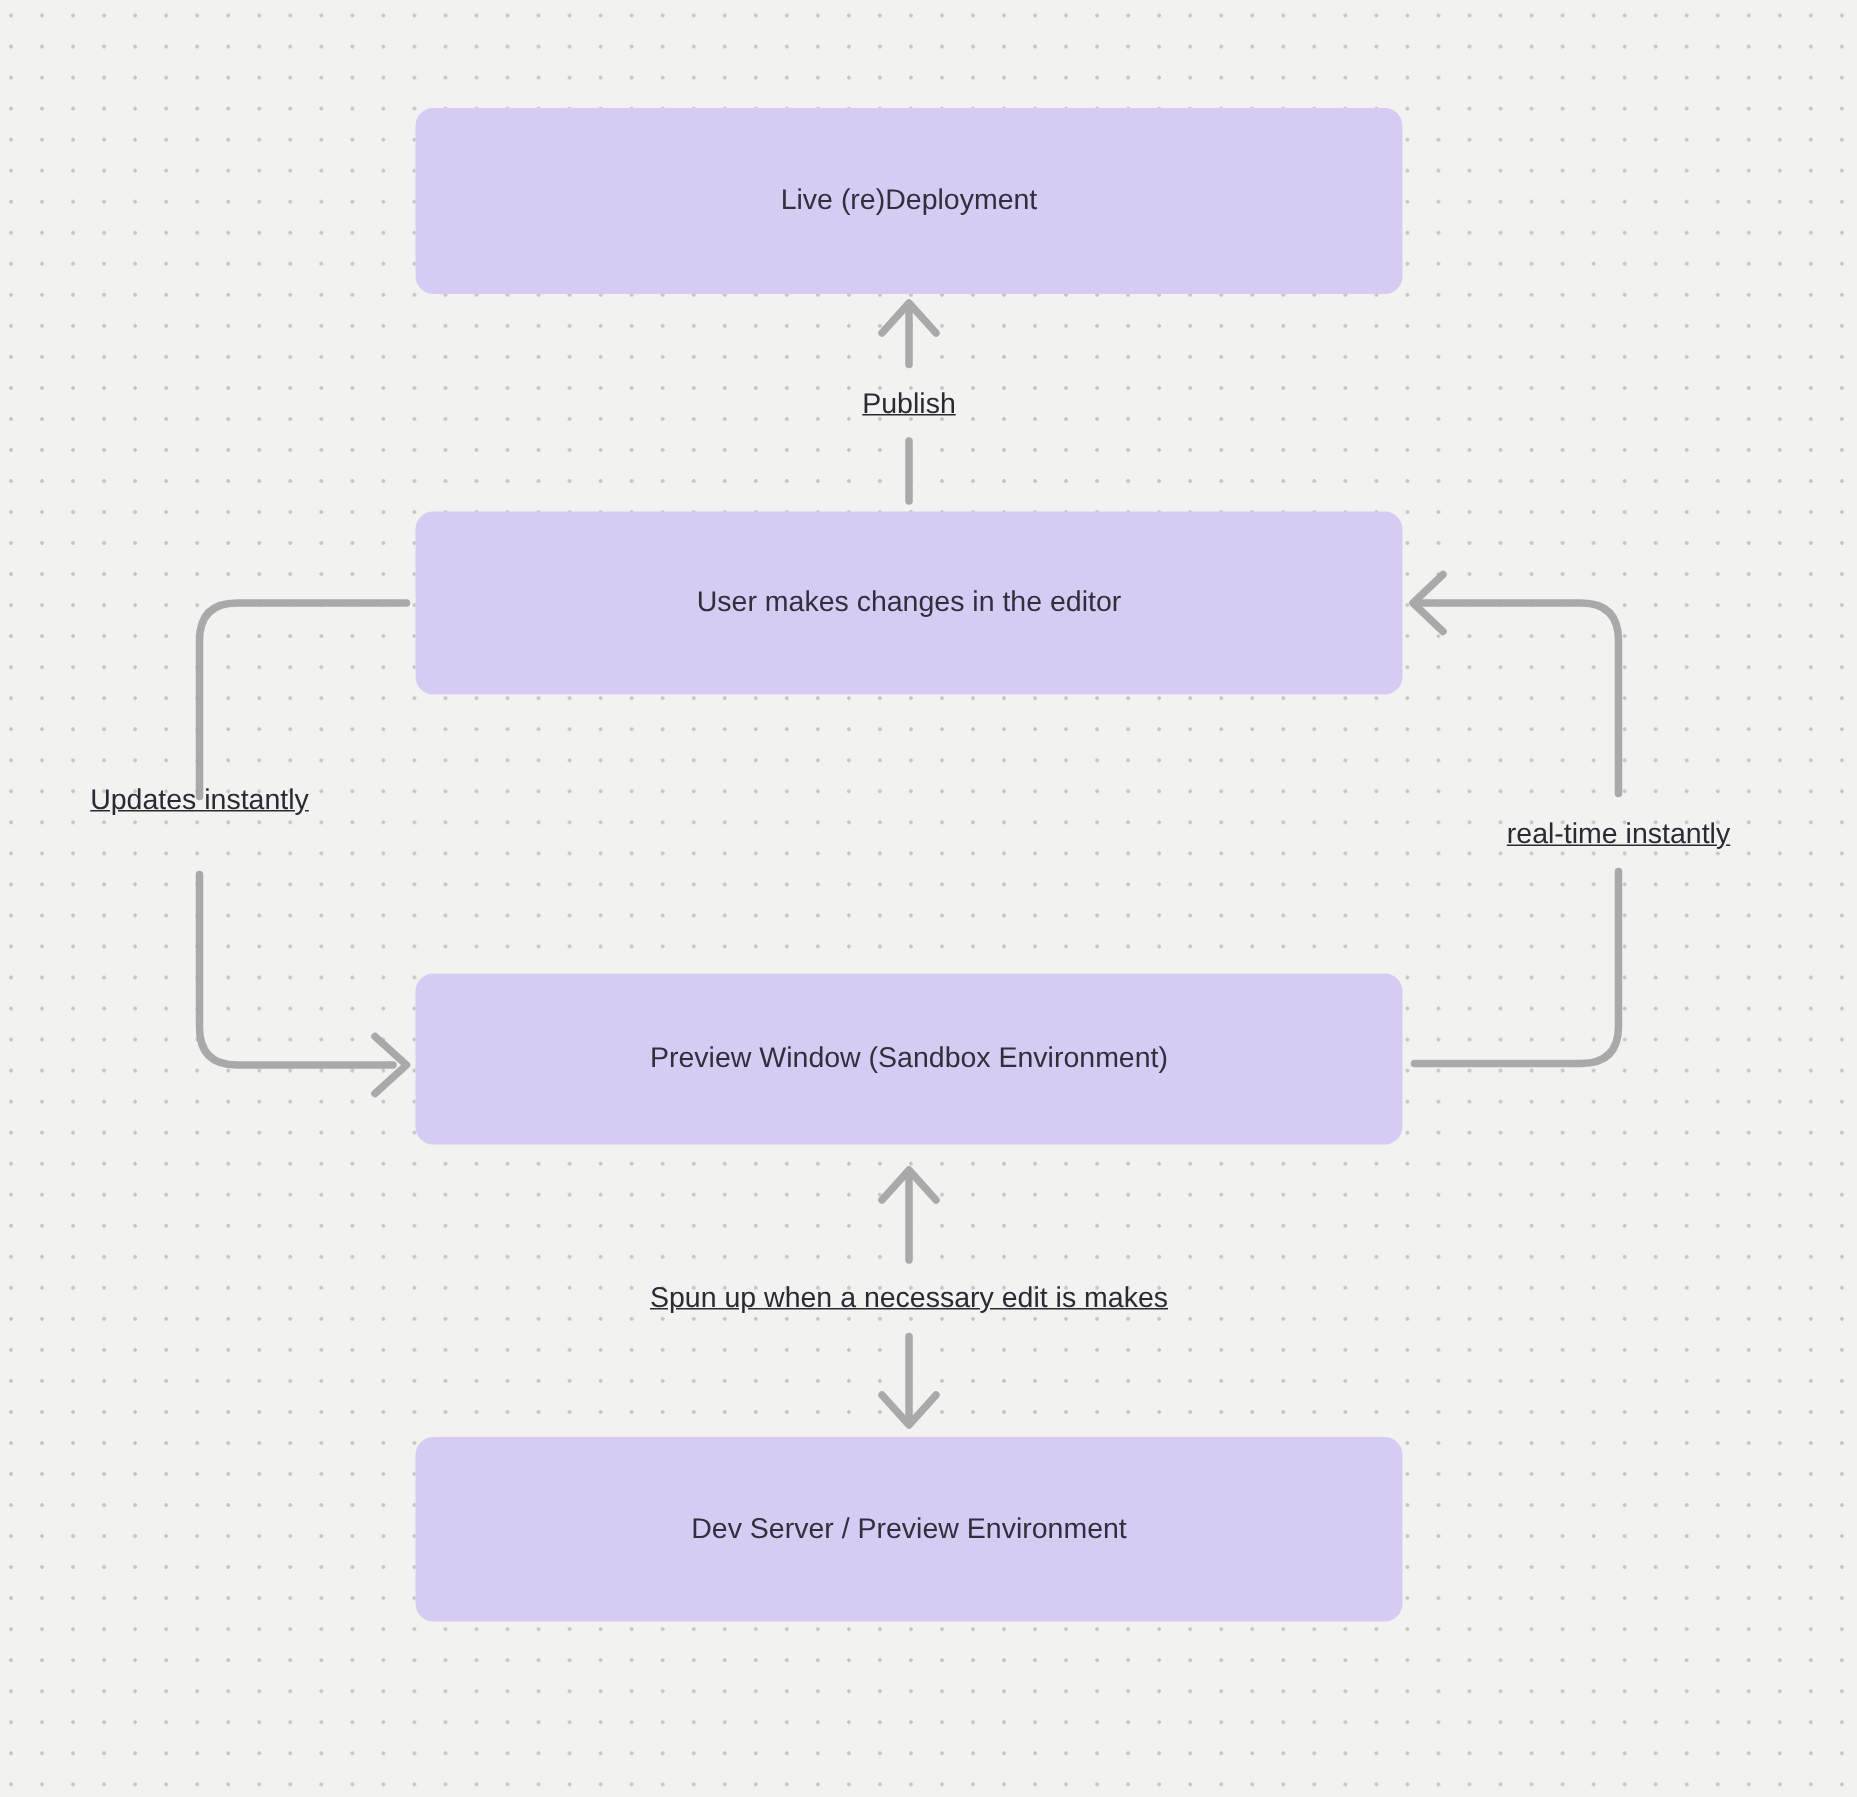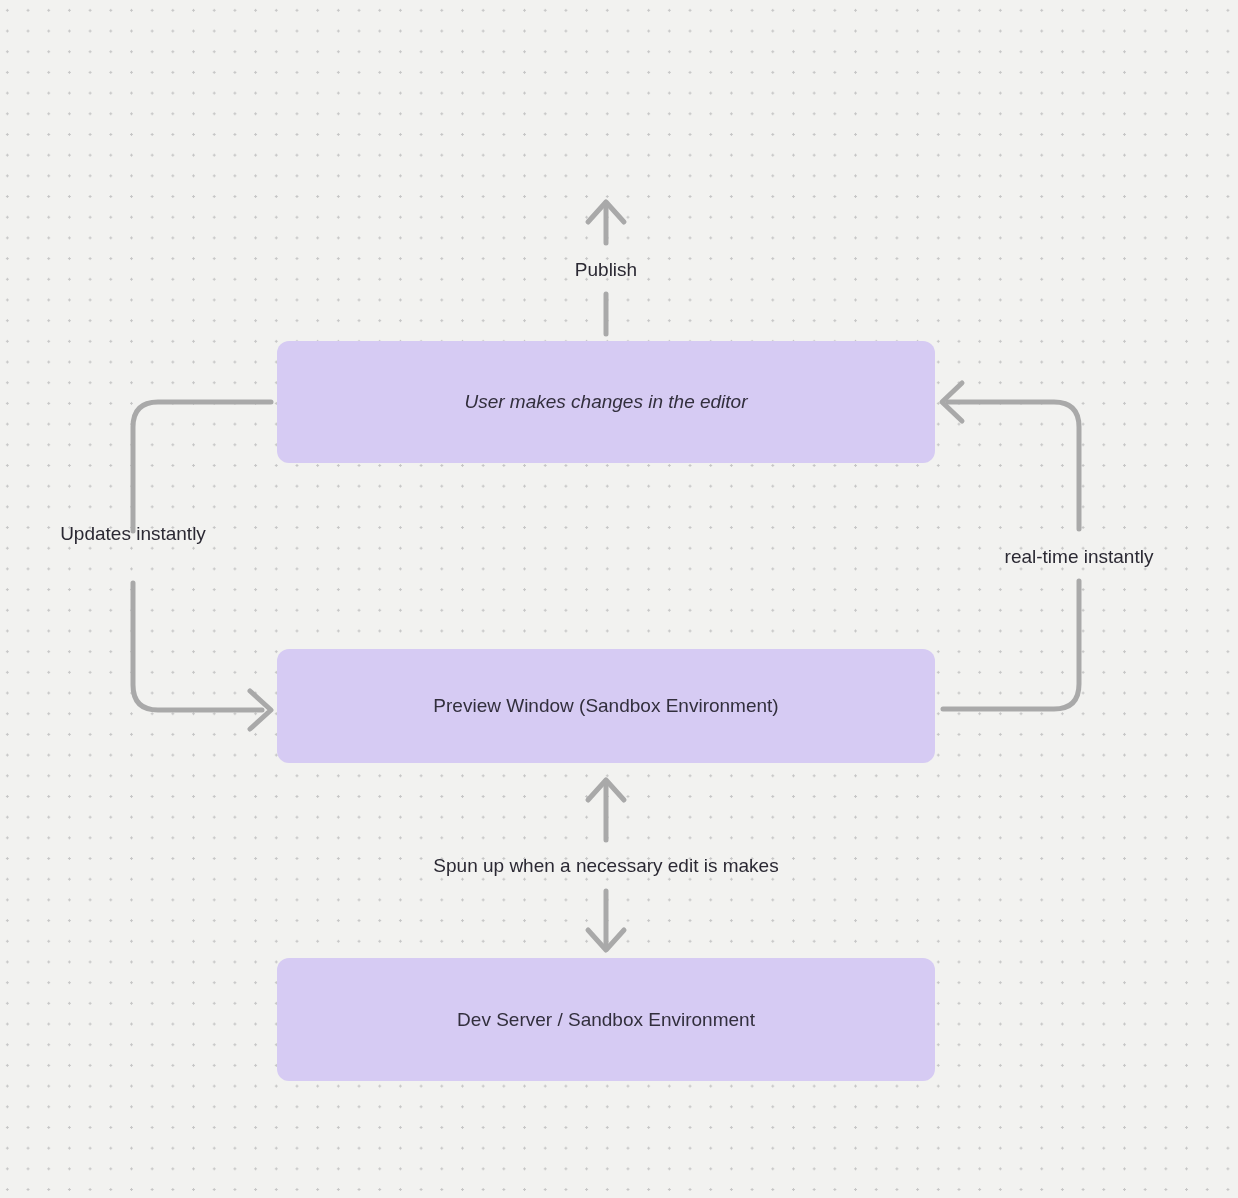--- a/index.html
+++ b/index.html
@@ -41,29 +41,30 @@
     background: #d6cbf3;
     border-radius: 12px;
     display: flex;
     align-items: center;
     justify-content: center;
     font-size: 19px;
     color: #322f3d;
     text-align: center;
   }
   .node-1 { top: 72px;  height: 124px; }
-  .node-2 { top: 341px; height: 122px; font-style: italic; }
+  .node-2 { top: 341px; height: 122px; }
   .node-3 { top: 649px; height: 114px; }
   .node-4 { top: 958px; height: 123px; }
   .edge-label {
     position: absolute;
     transform: translate(-50%, -50%);
     white-space: nowrap;
     font-size: 19px;
     color: #2b2933;
+    text-decoration: underline;
   }
   .lbl-publish  { left: 606px;  top: 270px; }
   .lbl-updates  { left: 133px;  top: 534px; }
   .lbl-feedback { left: 1079px; top: 557px; }
   .lbl-spun     { left: 606px;  top: 866px; }
 </style>
 </head>
 <body>
 
 <div class="canvas">
@@ -92,31 +93,34 @@
       <g>
         <path d="M 588 800 L 606 780 L 624 800"></path>
         <path d="M 606 781 L 606 840"></path>
         <path d="M 606 891 L 606 948"></path>
         <path d="M 588 930 L 606 950 L 624 930"></path>
       </g>
 
     </g>
   </svg>
 
+  <div class="node node-1">
+    <span>Live (re)Deployment</span>
+  </div>
 
   <div class="node node-2">
     <span>User makes changes in the editor</span>
   </div>
 
   <div class="node node-3">
     <span>Preview Window (Sandbox Environment)</span>
   </div>
 
   <div class="node node-4">
-    <span>Dev Server / Sandbox Environment</span>
+    <span>Dev Server / Preview Environment</span>
   </div>
 
   <div class="edge-label lbl-publish">Publish</div>
   <div class="edge-label lbl-updates">Updates instantly</div>
   <div class="edge-label lbl-feedback">real-time instantly</div>
   <div class="edge-label lbl-spun">Spun up when a necessary edit is makes</div>
 
 </div>
 
 </body></html>

